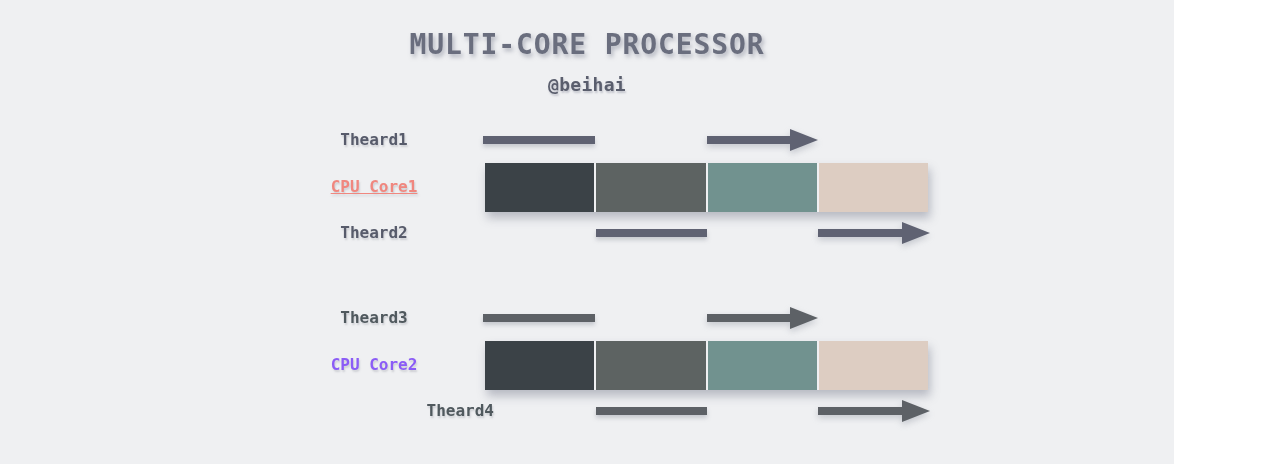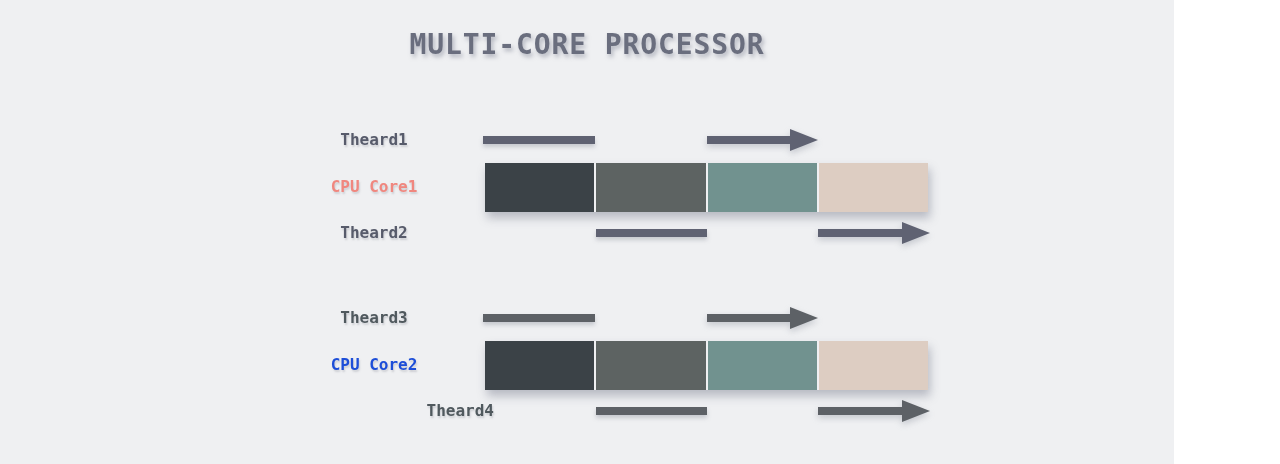--- a/index.html
+++ b/index.html
@@ -35,21 +35,21 @@
     position: absolute;
     left: 254px; width: 240px;
     text-align: center;
     font-size: 16px;
     font-weight: bold;
     line-height: 24px;
     text-shadow: 1px 2px 2px rgba(140,143,155,0.35);
     white-space: nowrap;
   }
   .lbl-t1 { top: 128px; }
-  .lbl-c1 { top: 175px; }
+  .lbl-c1 { top: 175px; text-decoration: underline; }
   .lbl-t2 { top: 221px; }
   .lbl-t3 { top: 306px; }
   .lbl-c2 { top: 353px; }
   .lbl-t4 { top: 399px; text-align: right; }
 
   .line {
     position: absolute;
     height: 8px;
     box-shadow: 0 3px 4px rgba(120,125,140,0.35);
   }
@@ -92,20 +92,21 @@
   .bar2 { top: 341px; }
   .bar .seg { flex: 1 1 0; }
 </style>
 </head>
 <body>
 
 <div class="stage" style="background: rgb(239, 240, 242);">
 
   <div class="title" style="color: rgb(106, 110, 126);">MULTI-CORE PROCESSOR</div>
 
+  <div class="subtitle" style="color: rgb(90, 94, 109);">@beihai</div>
 
   <div>
 
     <div class="label lbl-t1" style="color: rgb(87, 91, 107);">Theard1</div>
 
     <div class="line t1-line" style="background: rgb(95, 98, 114);"></div>
 
     <div class="arrow t1-arrow">
       <div class="shaft" style="background: rgb(95, 98, 114);"></div>
       <div class="head" style="background: rgb(95, 98, 114);"></div>
@@ -135,21 +136,21 @@
 
     <div class="label lbl-t3" style="color: rgb(80, 89, 94);">Theard3</div>
 
     <div class="line t3-line" style="background: rgb(93, 97, 102);"></div>
 
     <div class="arrow t3-arrow">
       <div class="shaft" style="background: rgb(93, 97, 102);"></div>
       <div class="head" style="background: rgb(93, 97, 102);"></div>
     </div>
 
-    <div class="label lbl-c2" style="color: #1d4ed8;">CPU Core2</div>
+    <div class="label lbl-c2" style="color: #8b5cf6;">CPU Core2</div>
 
     <div class="bar bar2">
       <div class="seg" style="background: rgb(59, 66, 71);"></div>
       <div class="seg" style="background: rgb(93, 99, 98);"></div>
       <div class="seg" style="background: rgb(113, 146, 143);"></div>
       <div class="seg" style="background: rgb(221, 205, 194);"></div>
     </div>
 
     <div class="label lbl-t4" style="color: rgb(80, 89, 94);">Theard4</div>
 

